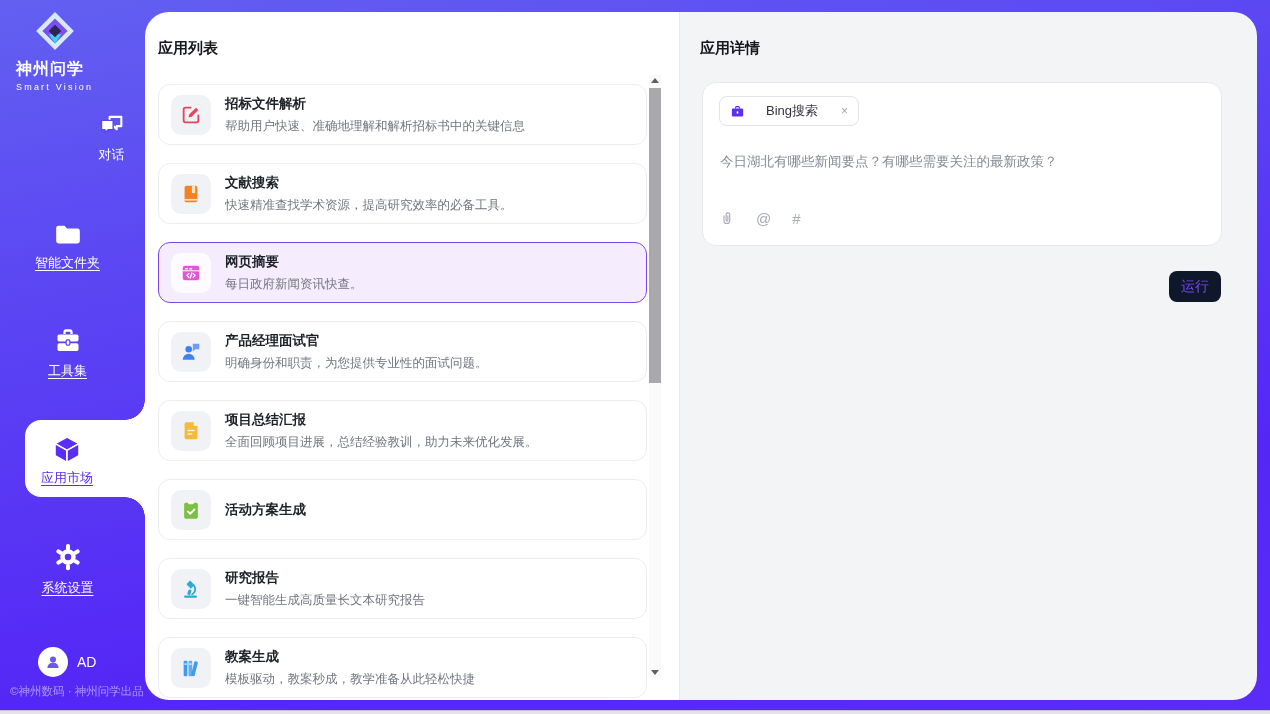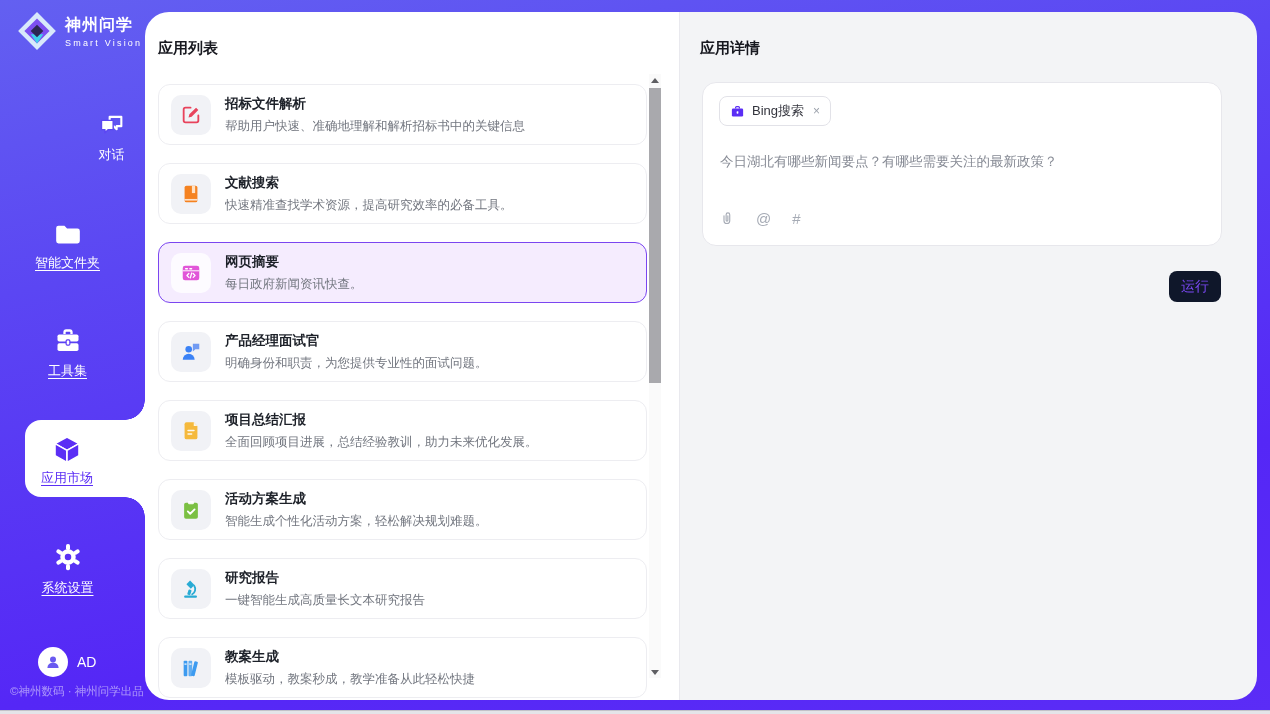--- a/index.html
+++ b/index.html
@@ -7,21 +7,21 @@
   body {
     position:relative;
     font-family:"Liberation Sans", sans-serif;
     background:linear-gradient(168deg,#6360f1 0%,#5b46f3 30%,#5527f6 72%,#5b2cf6 100%);
   }
   .bottom-strip { position:absolute; left:0; bottom:0; width:100%; height:4px;
     background:#e4e4e8; border-top:1px solid #c2c2c8; }
 
   
   .sidebar { position:absolute; left:0; top:0; width:145px; height:710px; color:#fff; }
-  .logo { position:absolute; top:10px; left:16px; display:flex; align-items:center; gap:7px; }
+  .logo { position:absolute; top:10px; left:16px; display:flex; align-items:center; gap:7px;flex-direction:column; }
   .logo-name { font-size:16px; font-weight:bold; letter-spacing:1px; }
   .logo-sub { font-size:9px; letter-spacing:2.2px; margin-top:2px; }
   .nav { position:absolute; left:0; width:135px; text-align:center; cursor:pointer; }
   .nav .ic { display:block; margin:0 auto 7px; }
   .nav .lb { font-size:13px; color:#fff; }
   .nav .lb.u { text-decoration:underline; text-underline-offset:3px; }
   .nav-chat { top:111px;margin-left:44px; } .nav-folder { top:221px; } .nav-tools { top:327px; } .nav-settings { top:542px; }
   .nav-active { position:absolute; left:25px; top:420px; width:120px; height:77px;
     background:#fff; border-radius:16px 0 0 16px; text-align:center; padding:13px 36px 0 0; cursor:pointer; }
   .nav-active::before { content:""; position:absolute; right:0; top:-20px; width:20px; height:20px;
@@ -59,21 +59,21 @@
   .sb-up { top:0; } .sb-down { bottom:0; }
   .tri-up { width:0; height:0; border-left:4px solid transparent; border-right:4px solid transparent; border-bottom:5px solid #5f5f63; }
   .tri-down { width:0; height:0; border-left:4px solid transparent; border-right:4px solid transparent; border-top:5px solid #5f5f63; }
   .sb-thumb { position:absolute; left:0; top:14px; width:12px; height:295px; background:#a9a9ad; cursor:pointer; }
 
   
   .detail-panel { position:relative; flex:1; background:#f3f4f6; }
   .detail-panel .panel-title { left:20px; }
   .input-card { position:absolute; top:70px; left:22px; width:520px; height:164px;
     background:#fff; border:1px solid #e7e7ec; border-radius:14px; padding:13px 16px; cursor:text; }
-  .tool-tag { display:inline-flex; align-items:center; gap:7px; height:30px; padding:0 10px;
+  .tool-tag { display:inline-flex; align-items:center; gap:21px; height:30px; padding:0 10px;
     background:#fff; border:1px solid #e2e2e8; border-radius:8px; cursor:pointer; }
   .tool-tag .t-label { font-size:13px; color:#33343d; }
   .tool-tag .t-close { font-size:12px; color:#9ba1ab; margin-left:2px; cursor:pointer; }
   .prompt { position:absolute; top:70px; left:17px; right:16px; font-size:13.5px; color:#868a94; }
   .attach-row { position:absolute; left:16px; bottom:18px; display:flex; align-items:center; gap:21px; color:#a6abb5; }
   .sym { font-size:15px; color:#a6abb5; cursor:pointer; }
   .run-btn { position:absolute; top:259px; right:36px; width:52px; height:31px; background:#0f172a;
     color:#7a48f3; font-size:14px; border:none; border-radius:8px; cursor:pointer;
     display:flex; align-items:center; justify-content:center; }
 </style>
@@ -242,21 +242,20 @@
       <div class="card">
         <div class="icon-box">
           <svg width="22" height="22" viewBox="0 0 24 24">
             <rect x="4.5" y="4" width="15" height="17.5" rx="2" fill="#7bc043"></rect>
             <rect x="8.8" y="2.2" width="6.4" height="3.6" rx="1.2" fill="#fff" opacity=".9"></rect>
             <path d="M8.5 13.5l2.6 2.6 4.8-4.8" fill="none" stroke="#fff" stroke-width="2" stroke-linecap="round" stroke-linejoin="round"></path>
           </svg>
         </div>
         <div class="card-texts">
           <div class="card-name">活动方案生成</div>
-          <div class="card-desc">智能生成个性化活动方案，轻松解决规划难题。</div>
         </div>
       </div>
 
       <div class="card">
         <div class="icon-box">
           <svg width="22" height="22" viewBox="0 0 24 24">
             <path d="M11 2.8l4.8 4.8-4 4-4.8-4.8z" fill="#29abd4"></path>
             <path d="M15.5 8.5a6.5 6.5 0 0 1-2.2 9.3" fill="none" stroke="#29abd4" stroke-width="2" stroke-linecap="round"></path>
             <rect x="8.6" y="12.6" width="3.4" height="6" rx="1" fill="#29abd4" transform="rotate(18 10.3 15.6)"></rect>
             <rect x="4.5" y="19.2" width="14" height="2.3" rx="1.1" fill="#29abd4"></rect>

